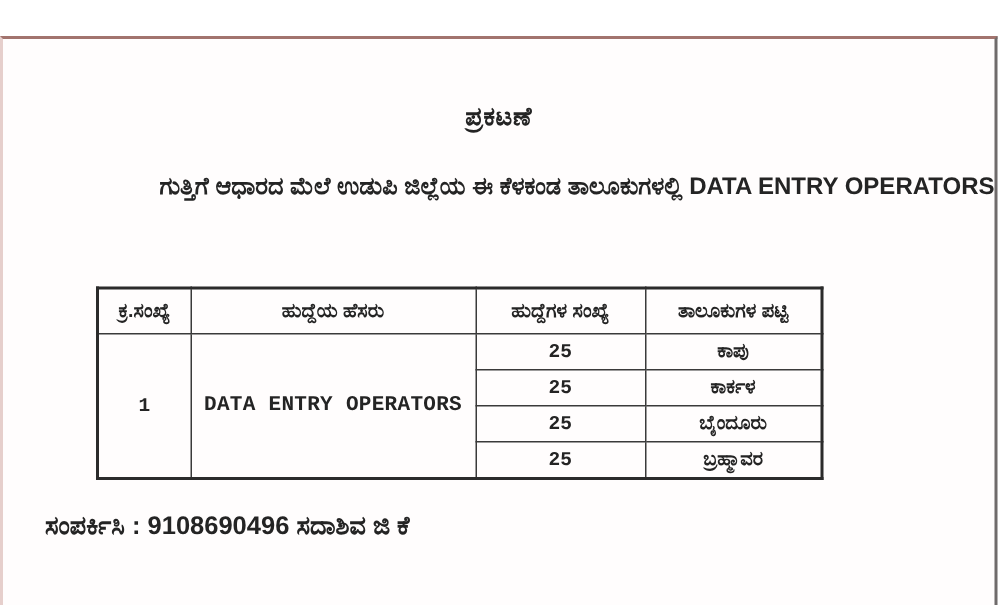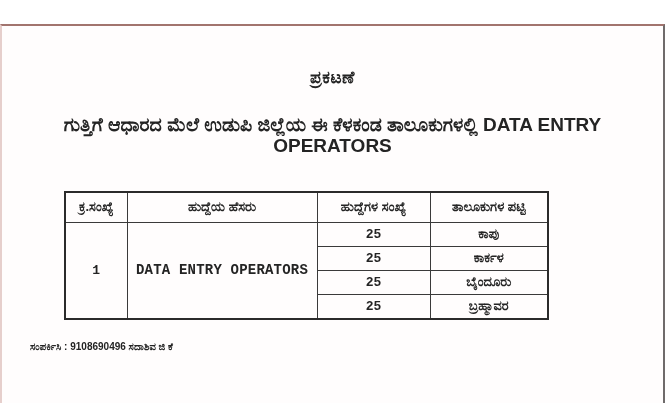--- a/index.html
+++ b/index.html
@@ -27,22 +27,22 @@
     text-align: center;
     font-size: 17px;
     font-weight: bold;
     color: #242424;
     letter-spacing: 0.5px;
   }
   .intro {
     position: absolute;
     left: 0; top: 88px;
     width: 100%;
-    text-align: center;
-    font-size: 19px;
+    text-align: right;
+    font-size: 16px;
     font-weight: bold;
     color: #242424;
     line-height: 21px;
   }
   .jobs-table {
     position: absolute;
     left: 62px; top: 165px;
     border-collapse: collapse;
     table-layout: fixed;
     font-size: 13px;
@@ -61,21 +61,21 @@
   .jobs-table th { height: 30px; font-weight: bold; }
   .jobs-table td { height: 21px; font-family: Liberation Mono, monospace; }
   .col-slno  { width: 62px; }
   .col-post  { width: 190px; }
   .col-count { width: 113px; }
   .col-taluk { width: 118px; }
   .post-cell { font-size: 14px; letter-spacing: 0.2px; }
   .contact-line {
     position: absolute;
     left: 28px; top: 315px;
-    font-size: 10px;
+    font-size: 17px;
     font-weight: bold;
     color: #242424;
   }
 </style>
 </head>
 <body>
 
 <div class="frame">
 
   <div class="doc-title">ಪ್ರಕಟಣೆ</div>

